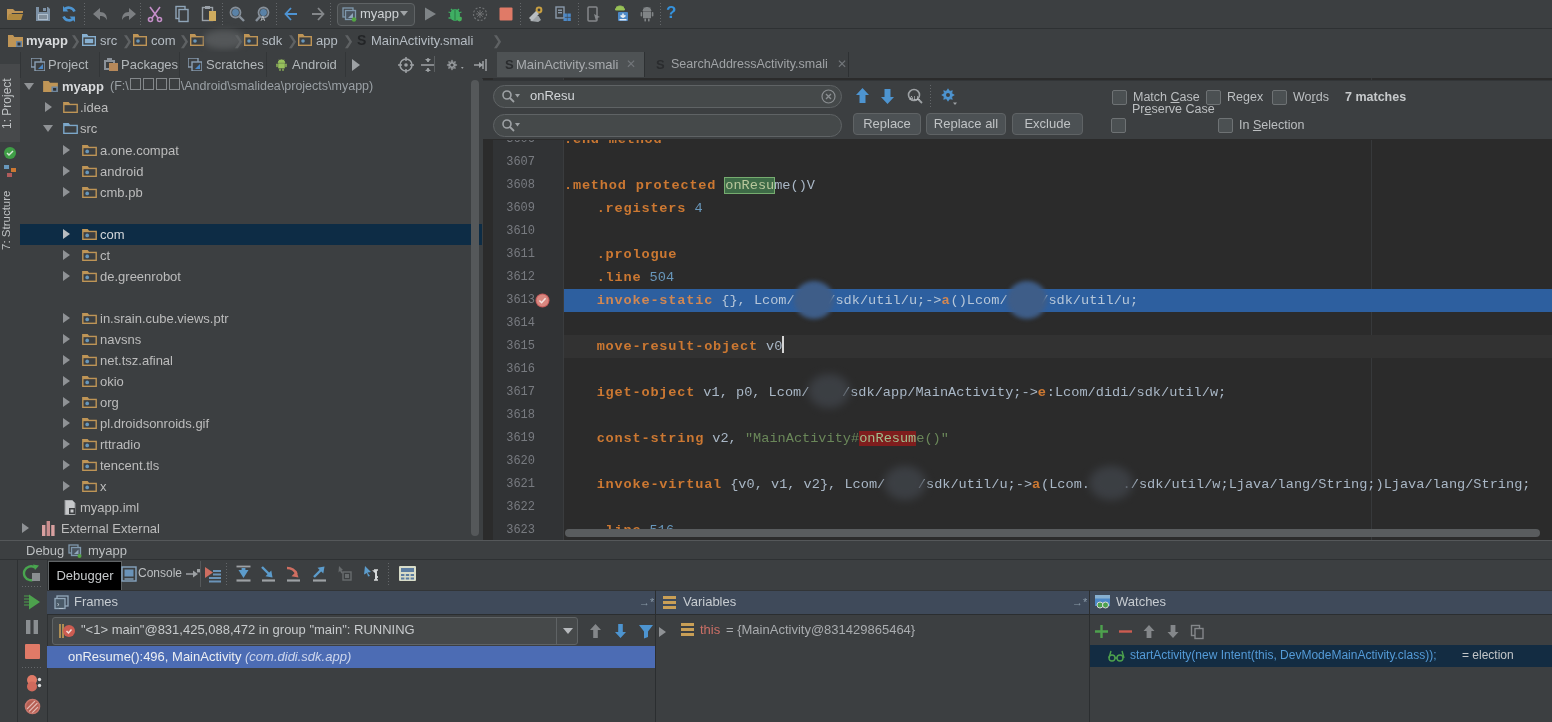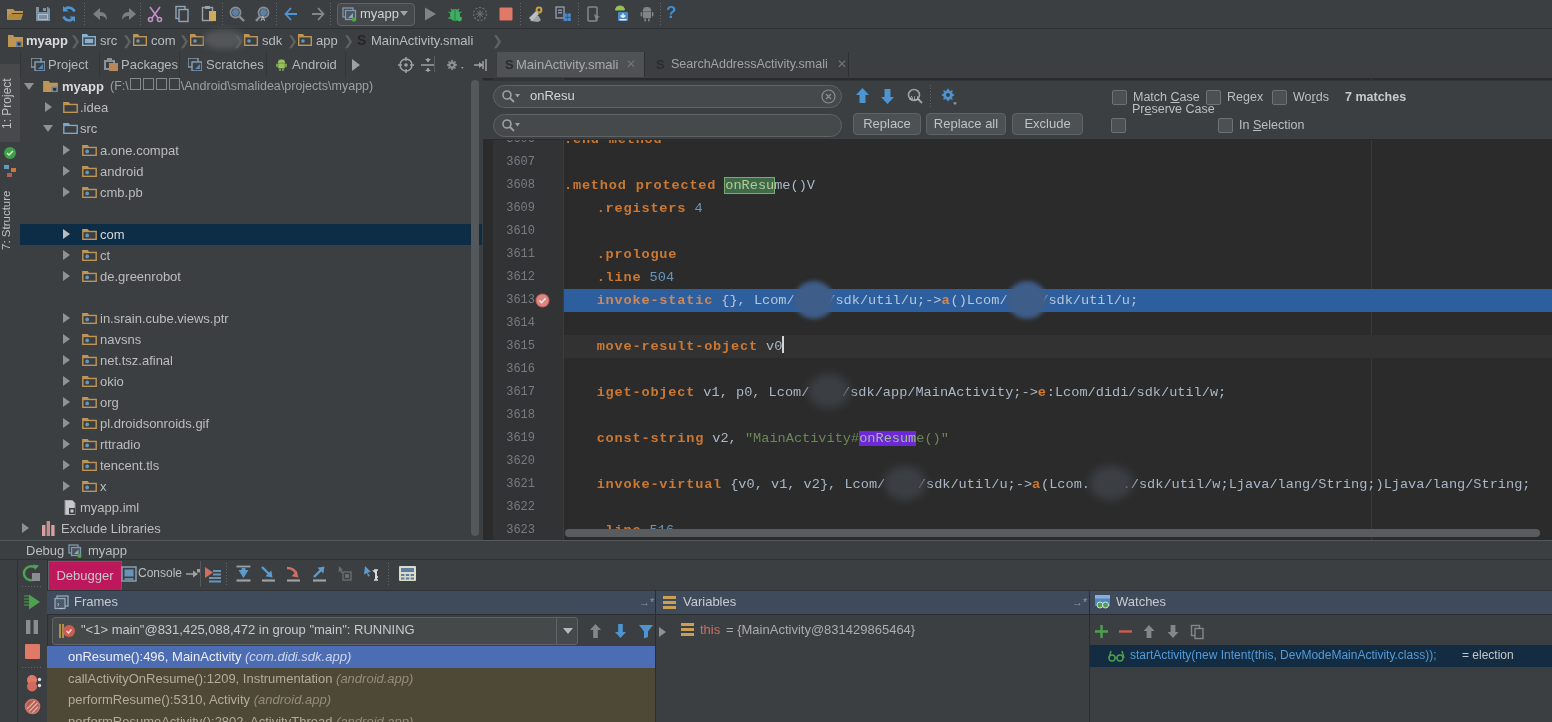--- a/index.html
+++ b/index.html
@@ -456,21 +456,21 @@
         </svg>
       <span class="abs" style="left:60px;">myapp.iml</span>
       </div>
     <div class="trow" style="top:440px;">
         <span class="tarrow arr-r" style="left:2px"></span>
       <svg class="abs" style="left:21px;top:3px" width="16" height="15" viewBox="0 0 16 15">
           <rect x="1" y="4" width="3.4" height="11" fill="#d8a0a0"></rect>
           <rect x="5.6" y="0" width="3.4" height="15" fill="#c98d8d"></rect>
           <rect x="10.2" y="4" width="3.4" height="11" fill="#d8a0a0"></rect>
         </svg>
-      <span class="abs" style="left:41px;">Exclude Libraries</span>
+      <span class="abs" style="left:41px;">External External</span>
       </div>
     <div class="abs" style="left:451px;top:2px;width:8px;height:456px;background:#55585a;border-radius:4px;"></div>
   </div>
   <div class="abs" style="left:1545px;top:105px;width:6px;height:30px;background:#47494b;border-radius:3px;"></div>
   <svg width="0" height="0" style="position:absolute">
       <defs>
         <g id="pkg">
           <path fill="#bf9556" d="M0 1h6l1.5 2H16v10H0z"></path>
           <rect x="1.5" y="4.5" width="13" height="7" fill="#3c3f41"></rect>
           <circle cx="5.5" cy="8" r="2" fill="#6897bb"></circle>
@@ -507,21 +507,21 @@
         </svg>
     </div>
     <div class="cline" style="top:50px"><span class="kw">.end method</span></div>
     <div class="cline" style="top:96px"><span class="kw">.method protected </span><span style="background:#3e6b47;border:1px solid #76ac6f;margin:-1px;color:#b9c79c;">onResu</span>me()V</div>
     <div class="cline" style="top:119px">    <span class="kw">.registers</span> <span class="num">4</span></div>
     <div class="cline" style="top:165px">    <span class="kw">.prologue</span></div>
     <div class="cline" style="top:188px">    <span class="kw">.line</span> <span class="num">504</span></div>
     <div class="cline" style="top:211px;color:#b6c6d8;">    <span class="kw" style="color:#d08753;">invoke-static</span> {}, Lcom/&nbsp;&nbsp;&nbsp;&nbsp;/sdk/util/u;-&gt;<span class="kw" style="color:#d08753;">a</span>()Lcom/&nbsp;&nbsp;&nbsp;&nbsp;/sdk/util/u;</div>
     <div class="cline" style="top:257px">    <span class="kw">move-result-object</span> v0<span style="display:inline-block;width:2px;height:17px;background:#d4d4d4;vertical-align:-3px;"></span></div>
     <div class="cline" style="top:303px">    <span class="kw">iget-object</span> v1, p0, Lcom/&nbsp;&nbsp;&nbsp;&nbsp;/sdk/app/MainActivity;-&gt;<span class="kw">e</span>:Lcom/didi/sdk/util/w;</div>
-    <div class="cline" style="top:349px">    <span class="kw">const-string</span> v2, <span class="str">″MainActivity#</span><span class="str" style="background:#6d28d9;color:#9fbe8d;font-family:Liberation Mono, monospace;">onResum</span><span class="str">e()″</span></div>
+    <div class="cline" style="top:349px">    <span class="kw">const-string</span> v2, <span class="str">″MainActivity#</span><span class="str" style="background:#7f1d1d;color:#9fbe8d;font-family:Liberation Mono, monospace;">onResum</span><span class="str">e()″</span></div>
     <div class="cline" style="top:395px">    <span class="kw">invoke-virtual</span> {v0, v1, v2}, Lcom/&nbsp;&nbsp;&nbsp;&nbsp;/sdk/util/u;-&gt;<span class="kw">a</span>(Lcom.&nbsp;&nbsp;&nbsp;&nbsp;./sdk/util/w;Ljava/lang/String;)Ljava/lang/String;</div>
     <div class="cline" style="top:441px">    <span class="kw">.line</span> <span class="num">516</span></div>
     <div class="abs" style="left:311px;top:203px;width:40px;height:38px;background:#3e5d88;border-radius:50%;filter:blur(2px);"></div>
     <div class="abs" style="left:524px;top:203px;width:40px;height:38px;background:#3e5d88;border-radius:50%;filter:blur(2px);"></div>
     <div class="abs" style="left:325px;top:296px;width:42px;height:34px;background:#40444a;border-radius:50%;filter:blur(4px);opacity:.8;"></div>
     <div class="abs" style="left:401px;top:388px;width:42px;height:34px;background:#40444a;border-radius:50%;filter:blur(4px);opacity:.8;"></div>
     <div class="abs" style="left:606px;top:388px;width:44px;height:34px;background:#40444a;border-radius:50%;filter:blur(4px);opacity:.8;"></div>
     <div class="abs" style="left:82px;top:451px;width:975px;height:8px;background:#595c5e;border-radius:4px;"></div>
   </div>
   <div id="search">
@@ -619,21 +619,21 @@
         <circle cx="16.5" cy="11.5" r="1.7" fill="#d9dbdc"></circle>
       </svg>
     <svg class="abs" style="left:24px;top:157px" width="17" height="17" viewBox="0 0 17 17">
         <circle cx="8.5" cy="8.5" r="7" fill="#b55e52"></circle>
         <g stroke="#e3b8b2" stroke-width="1.1">
           <path d="M3 11l8-8M5 13.5l8.5-8.5M8 15l6-6"></path>
         </g>
         <circle cx="8.5" cy="8.5" r="7" fill="none" stroke="#c9766c" stroke-width="1.6"></circle>
       </svg>
 
-    <div class="abs" style="left:48px;top:20px;width:72px;height:28px;background:#be185d;border:1px solid #5f6365;border-bottom:none;color:#c7cacc;text-align:center;line-height:27px;font-size:13px;">Debugger</div>
+    <div class="abs" style="left:48px;top:20px;width:72px;height:28px;background:#000000;border:1px solid #5f6365;border-bottom:none;color:#c7cacc;text-align:center;line-height:27px;font-size:13px;">Debugger</div>
     <svg class="abs" style="left:121px;top:25px" width="16" height="16" viewBox="0 0 16 16">
         <rect x="1" y="1" width="14" height="14" fill="none" stroke="#87a5c0" stroke-width="1.4"></rect>
         <rect x="3.5" y="3.5" width="9" height="7" fill="#6a93b8"></rect>
         <path d="M3.5 13h9" stroke="#87a5c0" stroke-width="1.4"></path>
       </svg>
     <span class="abs" style="left:138px;top:25px;color:#bcbfc1;font-size:12px;">Console</span>
     <svg class="abs" style="left:185px;top:26px" width="16" height="14" viewBox="0 0 16 14">
         <path d="M1 7h9" stroke="#9da1a4" stroke-width="1.5"></path>
         <path fill="#9da1a4" d="M8 3.5L13 7l-5 3.5z"></path>
         <rect x="12" y="2" width="3.4" height="3.4" fill="#9da1a4"></rect>
@@ -749,25 +749,20 @@
       </svg>
     <svg class="abs" style="left:613px;top:82px" width="15" height="16" viewBox="0 0 15 16">
         <path fill="#4d94d0" d="M7.5 15L2 9h3.2V1h4.6v8H13z"></path>
       </svg>
     <svg class="abs" style="left:638px;top:82px" width="16" height="16" viewBox="0 0 16 16">
         <path fill="#4d94d0" d="M1 2h14L10 8.5V14l-4 1.5V8.5z"></path>
       </svg>
     <div class="abs" style="left:47px;top:105px;width:608px;height:21.5px;background:#4c6cb4;color:#eceef2;font-size:13px;line-height:21px;">
       <span class="abs" style="left:21px;">onResume():496, MainActivity <i style="color:#ccd5ec;">(com.didi.sdk.app)</i></span>
     </div>
-    <div class="abs" style="left:47px;top:126.5px;width:608px;height:55.5px;background:#4e4837;color:#b3ac97;font-size:13px;">
-      <div class="abs" style="left:21px;top:0;height:21.5px;line-height:21px;">callActivityOnResume():1209, Instrumentation <i style="color:#938d79;">(android.app)</i></div>
-      <div class="abs" style="left:21px;top:21.5px;height:21.5px;line-height:21px;">performResume():5310, Activity <i style="color:#938d79;">(android.app)</i></div>
-      <div class="abs" style="left:21px;top:43px;height:21.5px;line-height:21px;">performResumeActivity():2802, ActivityThread <i style="color:#938d79;">(android.app)</i></div>
-    </div>
 
     <span class="tarrow arr-r" style="position:absolute;left:659px;top:86px;border-left:7px solid #8f9295;border-top:5px solid transparent;border-bottom:5px solid transparent;"></span>
     <svg class="abs" style="left:680px;top:81px" width="15" height="15" viewBox="0 0 15 15">
         <g fill="#c99f56">
           <rect x="1" y="1" width="13" height="3"></rect>
           <rect x="1" y="6" width="13" height="3"></rect>
           <rect x="1" y="11" width="13" height="3"></rect>
         </g>
       </svg>
     <span class="abs" style="left:700px;top:81px;color:#cb6f66;font-size:13px;">this</span>

